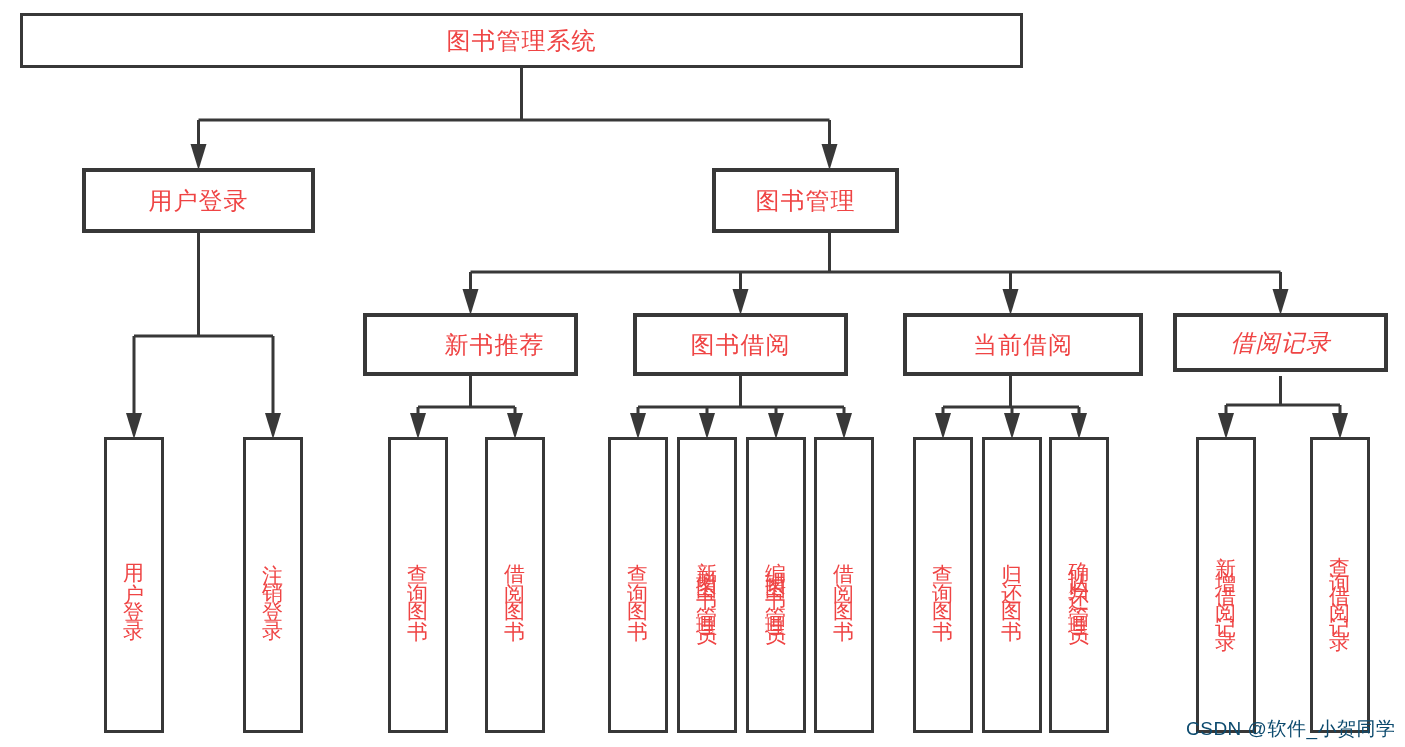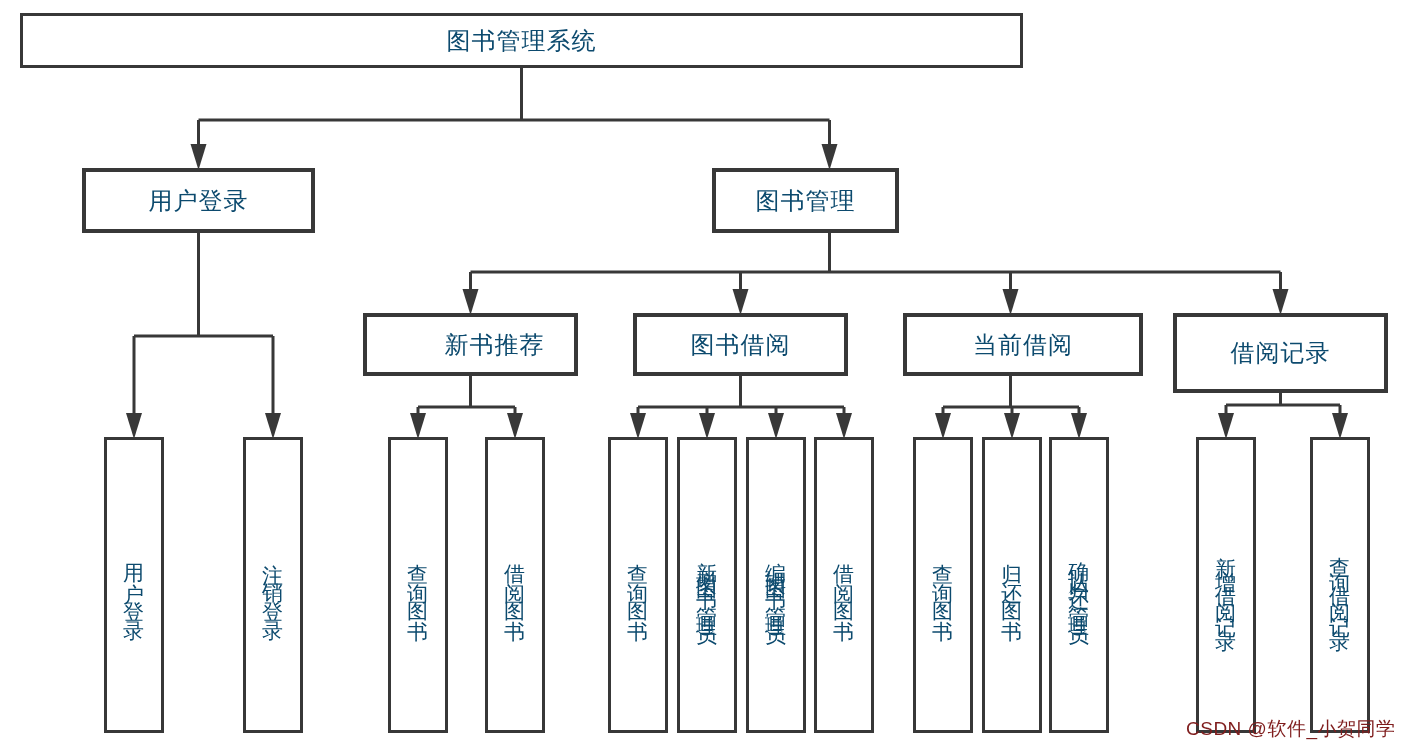--- a/index.html
+++ b/index.html
@@ -1,29 +1,29 @@
 <!DOCTYPE html>
 <html><head>
 <meta charset="utf-8">
 <style>
   html,body{margin:0;padding:0;background:#ffffff;}
   body{width:1405px;height:747px;position:relative;overflow:hidden;
        font-family:"Liberation Sans","DejaVu Sans",sans-serif;}
   #canvas{position:absolute;left:0;top:0;width:1405px;height:747px;background:#ffffff;}
   #wires{position:absolute;left:0;top:0;z-index:1;}
   .node{position:absolute;box-sizing:border-box;background:#ffffff;z-index:2;
-        display:flex;align-items:center;justify-content:center;color:#0c4a6e;}
+        display:flex;align-items:center;justify-content:center;color:#ef4444;}
   .node-h{border:4px solid #383838;font-size:24px;letter-spacing:1px;}
   .node-root{border-width:3px;}
   .node-v{border:3px solid #383838;font-size:21px;}
   .node-v .vtext{writing-mode:vertical-rl;text-orientation:mixed;line-height:1;display:block;}
   .vs-wide{letter-spacing:19px;}
   .vs-mid{letter-spacing:15px;}
   .vs-tight{letter-spacing:9px;}
-  #watermark{position:absolute;left:1186px;top:716px;z-index:3;color:#7f1d1d;
+  #watermark{position:absolute;left:1186px;top:716px;z-index:3;color:#0c4a6e;
              font-size:19px;white-space:nowrap;letter-spacing:0.5px;}
 </style>
 </head>
 <body>
 
 <div id="canvas">
   <svg id="wires" width="1405" height="747" viewBox="0 0 1405 747">
       <g>
         <path d="M 521.5 68 L 521.5 120 M 198.5 120 L 829.5 120 M 198.5 120 L 198.5 150 M 829.5 120 L 829.5 150" stroke="#383838" stroke-width="3" fill="none"></path>
         <polygon points="198.5,170 190.5,144 206.5,144" fill="#383838"></polygon>
@@ -77,21 +77,21 @@
       </div>
       <div class="node node-h" style="left: 363px; top: 313px; width: 215px; height: 63px; padding-left: 48px;">
         <span>新书推荐</span>
       </div>
       <div class="node node-h" style="left: 633px; top: 313px; width: 215px; height: 63px; text-align: center;">
         <span>图书借阅</span>
       </div>
       <div class="node node-h" style="left: 903px; top: 313px; width: 240px; height: 63px;">
         <span>当前借阅</span>
       </div>
-      <div class="node node-h" style="left: 1173px; top: 313px; width: 215px; height: 80px;">
+      <div class="node node-h" style="left: 1173px; top: 313px; width: 215px; height: 59px; font-style: italic;">
         <span>借阅记录</span>
       </div>
       <div class="node node-v" style="left: 104px; top: 437px; width: 60px; height: 296px;">
         <span class="vtext vs-wide">用户登录</span>
       </div>
       <div class="node node-v" style="left: 243px; top: 437px; width: 60px; height: 296px;">
         <span class="vtext vs-wide">注销登录</span>
       </div>
       <div class="node node-v" style="left: 388px; top: 437px; width: 60px; height: 296px;">
         <span class="vtext vs-wide">查询图书</span>

